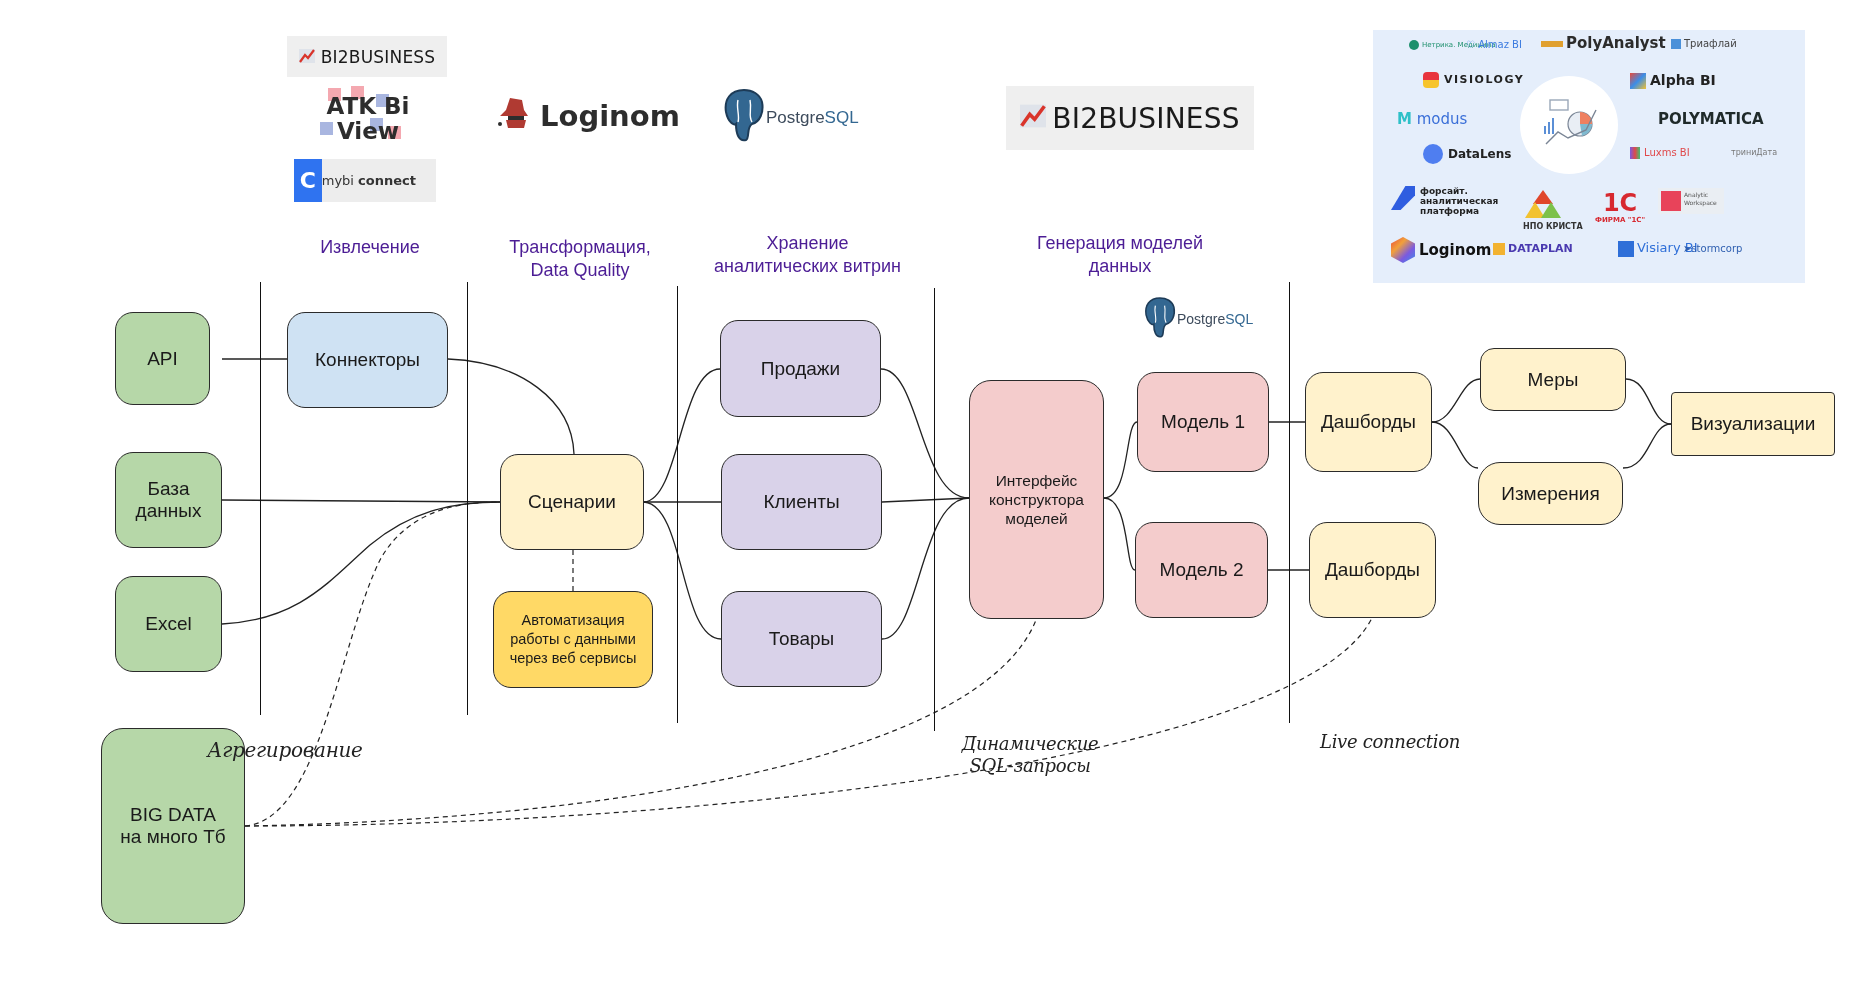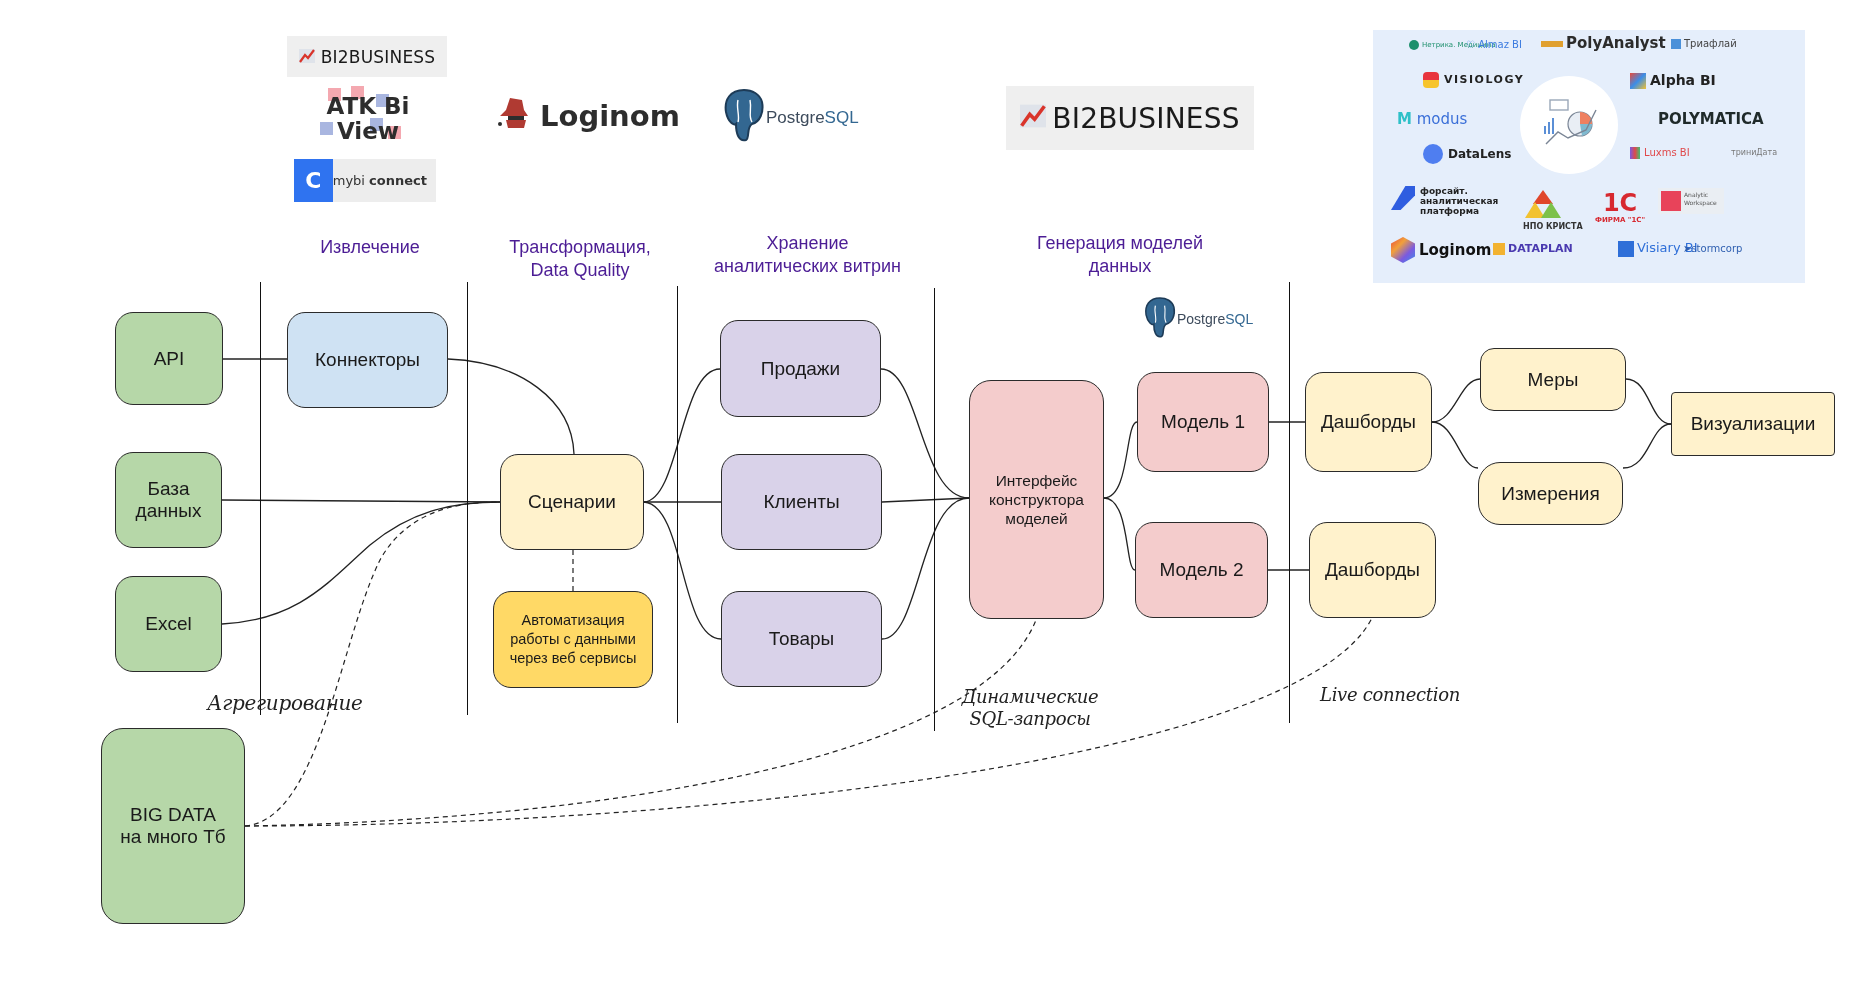--- a/index.html
+++ b/index.html
@@ -12,34 +12,34 @@
          font-size:19px; line-height:22px; }
   .green { background:#b6d7a8; }
   .blue { background:#cfe2f3; }
   .cream { background:#fff2cc; }
   .amber { background:#ffd966; font-size:14.5px; line-height:19px; }
   .purple { background:#d9d2e9;text-align:right; }
   .pink { background:#f4cccc; }
   .pink.small { font-size:15.5px; line-height:19px; }
   .stage { position:absolute; text-align:center; font-size:18px; line-height:23px; color:#4c1d95; }
   .hand { position:absolute; font-family:"DejaVu Serif", serif; font-style:italic;
-          font-size:20px; color:#222; letter-spacing:-0.3px; line-height:23px; text-align:center; }
+          font-size:20px; color:#222; letter-spacing:-0.3px; line-height:23px; text-align:center;margin-top:47px; }
   .vline { position:absolute; width:1.4px; background:#111; }
 
   
   .logo-b2b { position:absolute; background:#efefef; display:flex; align-items:center; justify-content:center;
               font-family:"DejaVu Sans", sans-serif; color:#1a1a1a; letter-spacing:0.2px; }
   .logo-b2b .mark { display:inline-block; position:relative; margin-right:6px; }
   .logo-atk { position:absolute; font-family:"DejaVu Sans", sans-serif; font-weight:bold; font-size:23px;
               line-height:25px; text-align:center; color:#2d2d2d; }
   .sq { position:absolute; width:13px; height:13px; }
   .logo-mybi { position:absolute; display:flex; background:#ededed; }
   .logo-mybi .c { width:42px; background:#2f73f0; display:flex; align-items:center; justify-content:center;
                   color:#fff; font-weight:bold; font-size:22px; font-family:"DejaVu Sans", sans-serif; }
-  .logo-mybi .t { flex:1; display:flex; align-items:center; justify-content:flex-end; padding-right:9px;
+  .logo-mybi .t { flex:1; display:flex; align-items:center; justify-content:flex-end; padding-right:20px;
                   font-size:13px; color:#333; font-family:"DejaVu Sans", sans-serif; }
   .logo-loginom { position:absolute; display:flex; align-items:center; font-family:"DejaVu Sans", sans-serif;
                   font-weight:bold; font-size:29px; color:#2d2d2d; }
   .logo-pg { position:absolute; display:flex; align-items:center; font-family:"Liberation Sans", sans-serif; color:#3d4b5c; }
   .logo-pg .sql { color:#336791; }
 
   
   .collage { position:absolute; left:1373px; top:30px; width:432px; height:253px; background:#e5eefb; }
   .cl { position:absolute; white-space:nowrap; font-family:"DejaVu Sans", sans-serif; }
   .circle { position:absolute; left:147px; top:46px; width:98px; height:98px; border-radius:50%; background:#fff; }
@@ -91,21 +91,21 @@
 </div>
 <div class="stage" style="left:700px; top:232px; width:215px;">
   <div>Хранение</div>
     <div>аналитических витрин</div>
 </div>
 <div class="stage" style="left:1020px; top:232px; width:200px;">
   <div>Генерация моделей</div>
     <div>данных</div>
 </div>
 
-<div class="box green" style="left:115px; top:312px; width:108px; height:93px;">
+<div class="box green" style="left:115px; top:312px; width:95px; height:93px;">
   <span>API</span>
 </div>
 <div class="box green" style="left:115px; top:452px; width:107px; height:96px;">
   <div>
       <div>База</div>
       <div>данных</div>
     </div>
 </div>
 <div class="box green" style="left:115px; top:576px; width:107px; height:96px;">
   <span>Excel</span>

